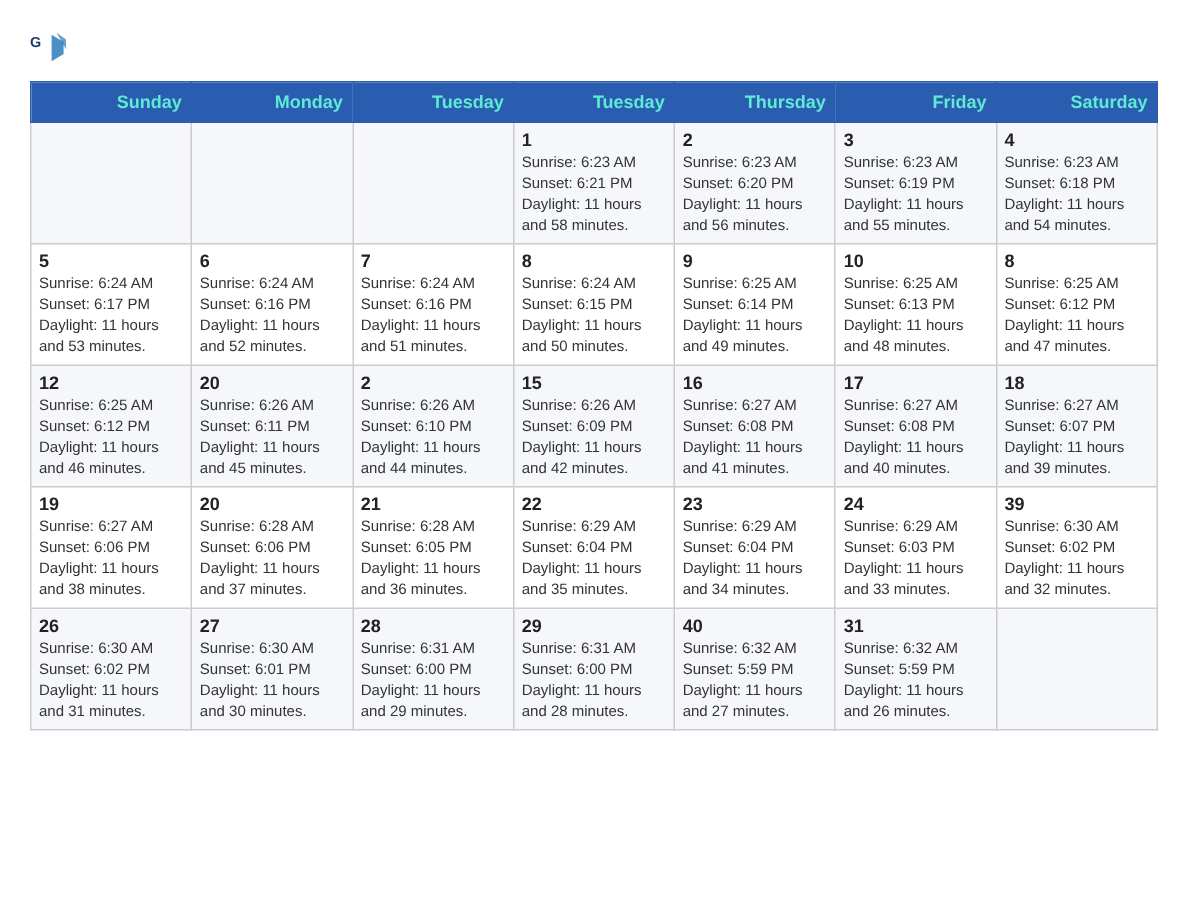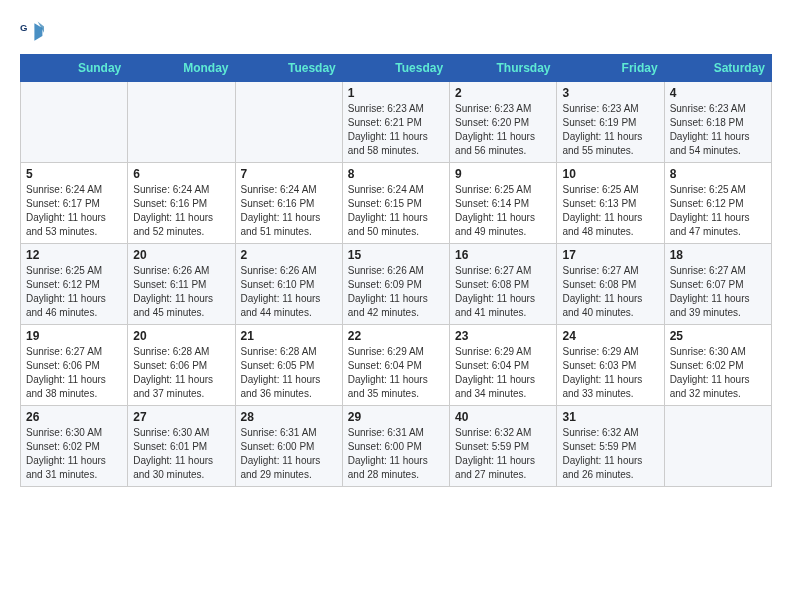--- a/index.html
+++ b/index.html
@@ -217,21 +217,21 @@
       </td>
         <td>
         <div class="day-number">23</div>
         <div class="day-info">Sunrise: 6:29 AM<br>Sunset: 6:04 PM<br>Daylight: 11 hours and 34 minutes.</div>
       </td>
         <td>
         <div class="day-number">24</div>
         <div class="day-info">Sunrise: 6:29 AM<br>Sunset: 6:03 PM<br>Daylight: 11 hours and 33 minutes.</div>
       </td>
         <td>
-        <div class="day-number">25</div>
+        <div class="day-number">39</div>
         <div class="day-info">Sunrise: 6:30 AM<br>Sunset: 6:02 PM<br>Daylight: 11 hours and 32 minutes.</div>
       </td>
       </tr>
       <tr>
         <td>
         <div class="day-number">26</div>
         <div class="day-info">Sunrise: 6:30 AM<br>Sunset: 6:02 PM<br>Daylight: 11 hours and 31 minutes.</div>
       </td>
         <td>
         <div class="day-number">27</div>

